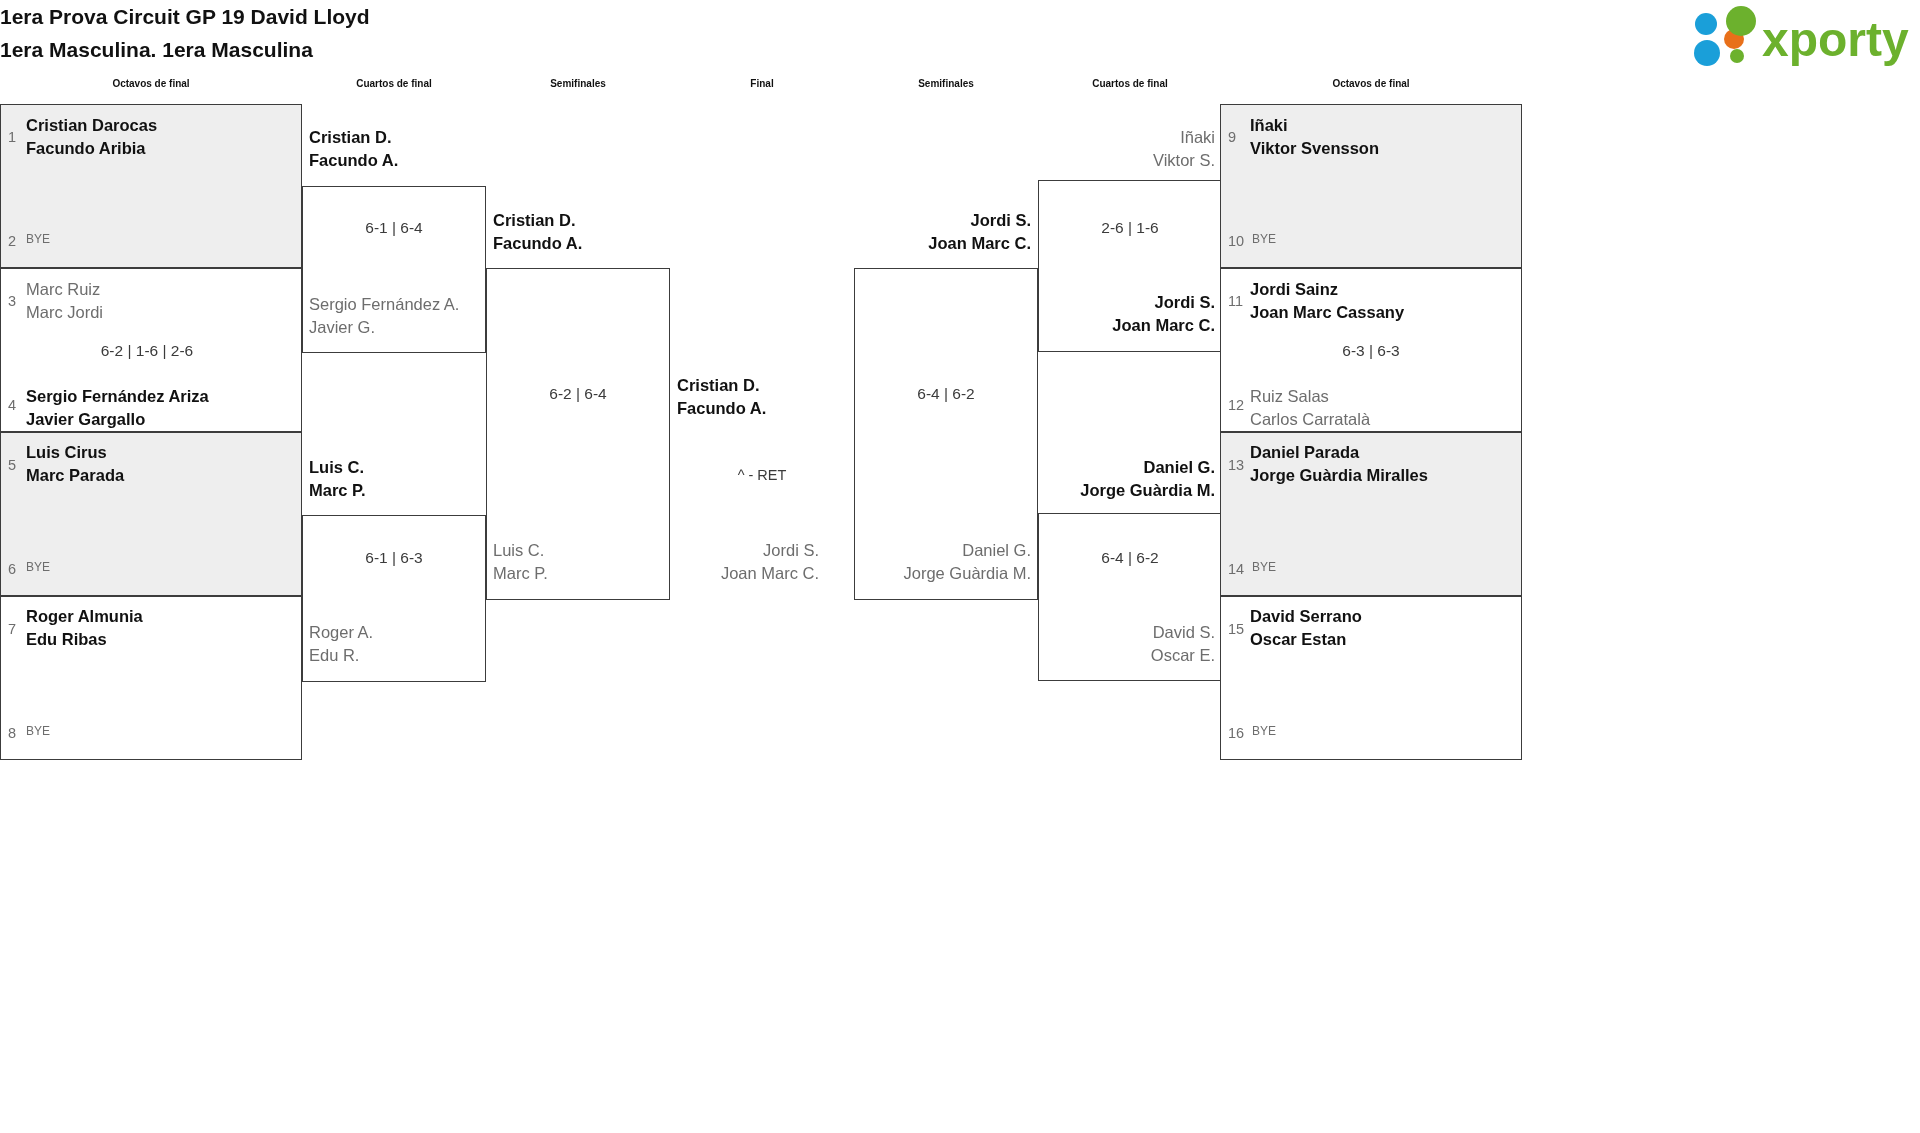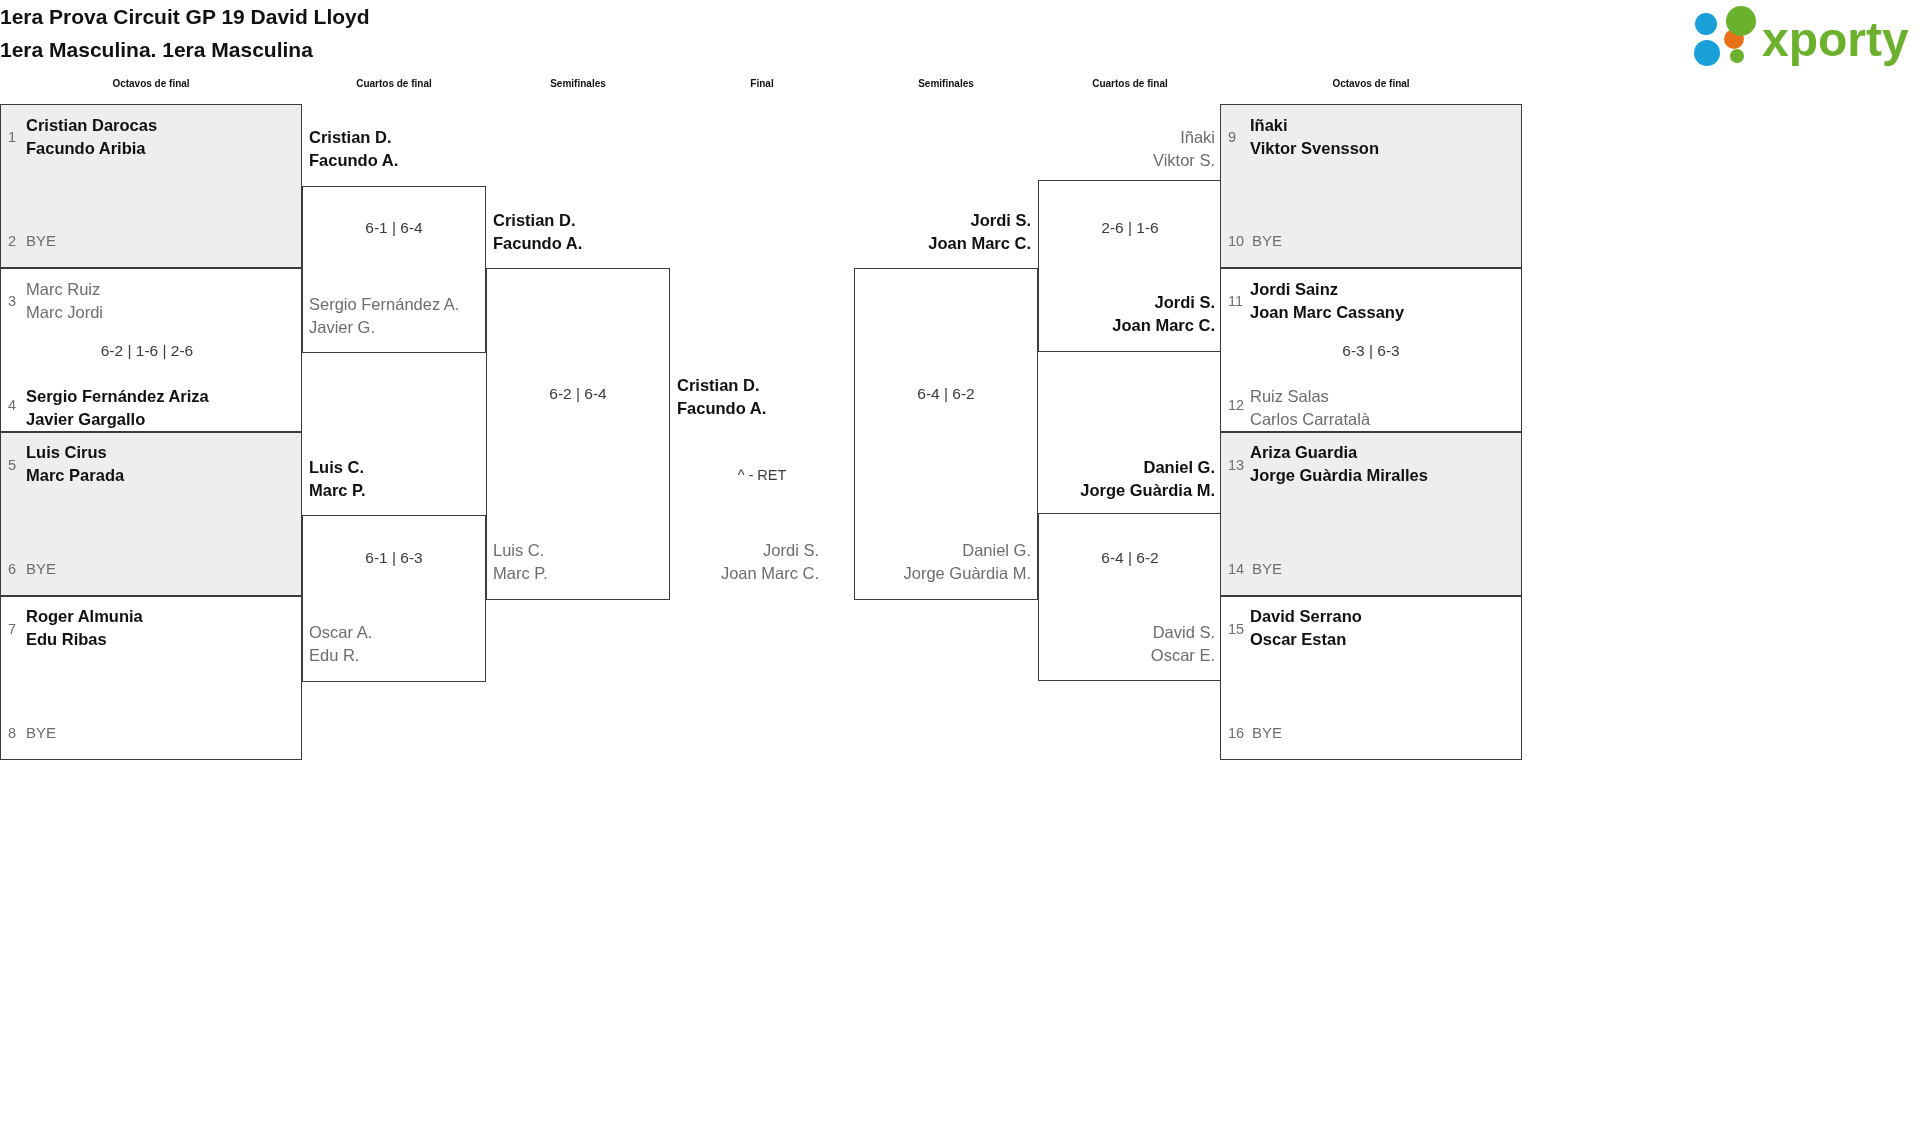--- a/index.html
+++ b/index.html
@@ -37,21 +37,21 @@
     position: absolute; font-size: 14.5px; color: #6d6d6d;
     line-height: 16px;
   }
 
   .names {
     position: absolute; line-height: 22.5px; white-space: nowrap;
   }
   .names .n { font-size: 16.5px; }
   .win .n { color: #111; font-weight: 700; }
   .lose .n { color: #6d6d6d; font-weight: 400; }
-  .bye { font-size: 15px; color: #6d6d6d; font-weight: 400; }
+  .bye { font-size: 12px; color: #6d6d6d; font-weight: 400; }
 
   .score {
     position: absolute; font-size: 15.5px; color: #3b3b3b;
     white-space: nowrap; line-height: 18px;
   }
   .ret { position: absolute; font-size: 14.5px; color: #3b3b3b; white-space: nowrap; }
 
   
   .conn { position: absolute; border: 1px solid #3c3c3c; background: transparent; }
   
@@ -137,21 +137,21 @@
     <div class="n">Javier G.</div>
   </div>
 
   <div class="names win" style="left:309px;top:456px;">
     <div class="n">Luis C.</div>
     <div class="n">Marc P.</div>
   </div>
   <div class="conn" style="left:302px;top:515px;width:184px;height:167px;"></div>
   <div class="score" style="left:302px;top:549px;width:184px;text-align:center;">6-1 | 6-3</div>
   <div class="names lose" style="left:309px;top:621px;">
-    <div class="n">Oscar A.</div>
+    <div class="n">Roger A.</div>
     <div class="n">Edu R.</div>
   </div>
 
   <div class="names win" style="left:493px;top:209px;">
     <div class="n">Cristian D.</div>
     <div class="n">Facundo A.</div>
   </div>
   <div class="conn" style="left:486px;top:268px;width:184px;height:332px;"></div>
   <div class="score" style="left:486px;top:385px;width:184px;text-align:center;">6-2 | 6-4</div>
   <div class="names lose" style="left:493px;top:539px;">
@@ -220,21 +220,21 @@
   <div class="score" style="left:1220px;top:342px;width:302px;text-align:center;">6-3 | 6-3</div>
   <div class="seed" style="left:1228px;top:397px;">12</div>
   <div class="names lose" style="left:1250px;top:385px;">
     <div class="n">Ruiz Salas</div>
     <div class="n">Carlos Carratalà</div>
   </div>
 
   <div class="cell shade" style="left:1220px;top:432px;width:302px;height:164px;"></div>
   <div class="seed" style="left:1228px;top:457px;">13</div>
   <div class="names win" style="left:1250px;top:441px;">
-    <div class="n">Ariza Guardia</div>
+    <div class="n">Daniel Parada</div>
     <div class="n">Jorge Guàrdia Miralles</div>
   </div>
   <div class="seed" style="left:1228px;top:561px;">14</div>
   <div class="bye" style="position:absolute;left:1252px;top:560px;">BYE</div>
 
   <div class="cell" style="left:1220px;top:596px;width:302px;height:164px;"></div>
   <div class="seed" style="left:1228px;top:621px;">15</div>
   <div class="names win" style="left:1250px;top:605px;">
     <div class="n">David Serrano</div>
     <div class="n">Oscar Estan</div>

